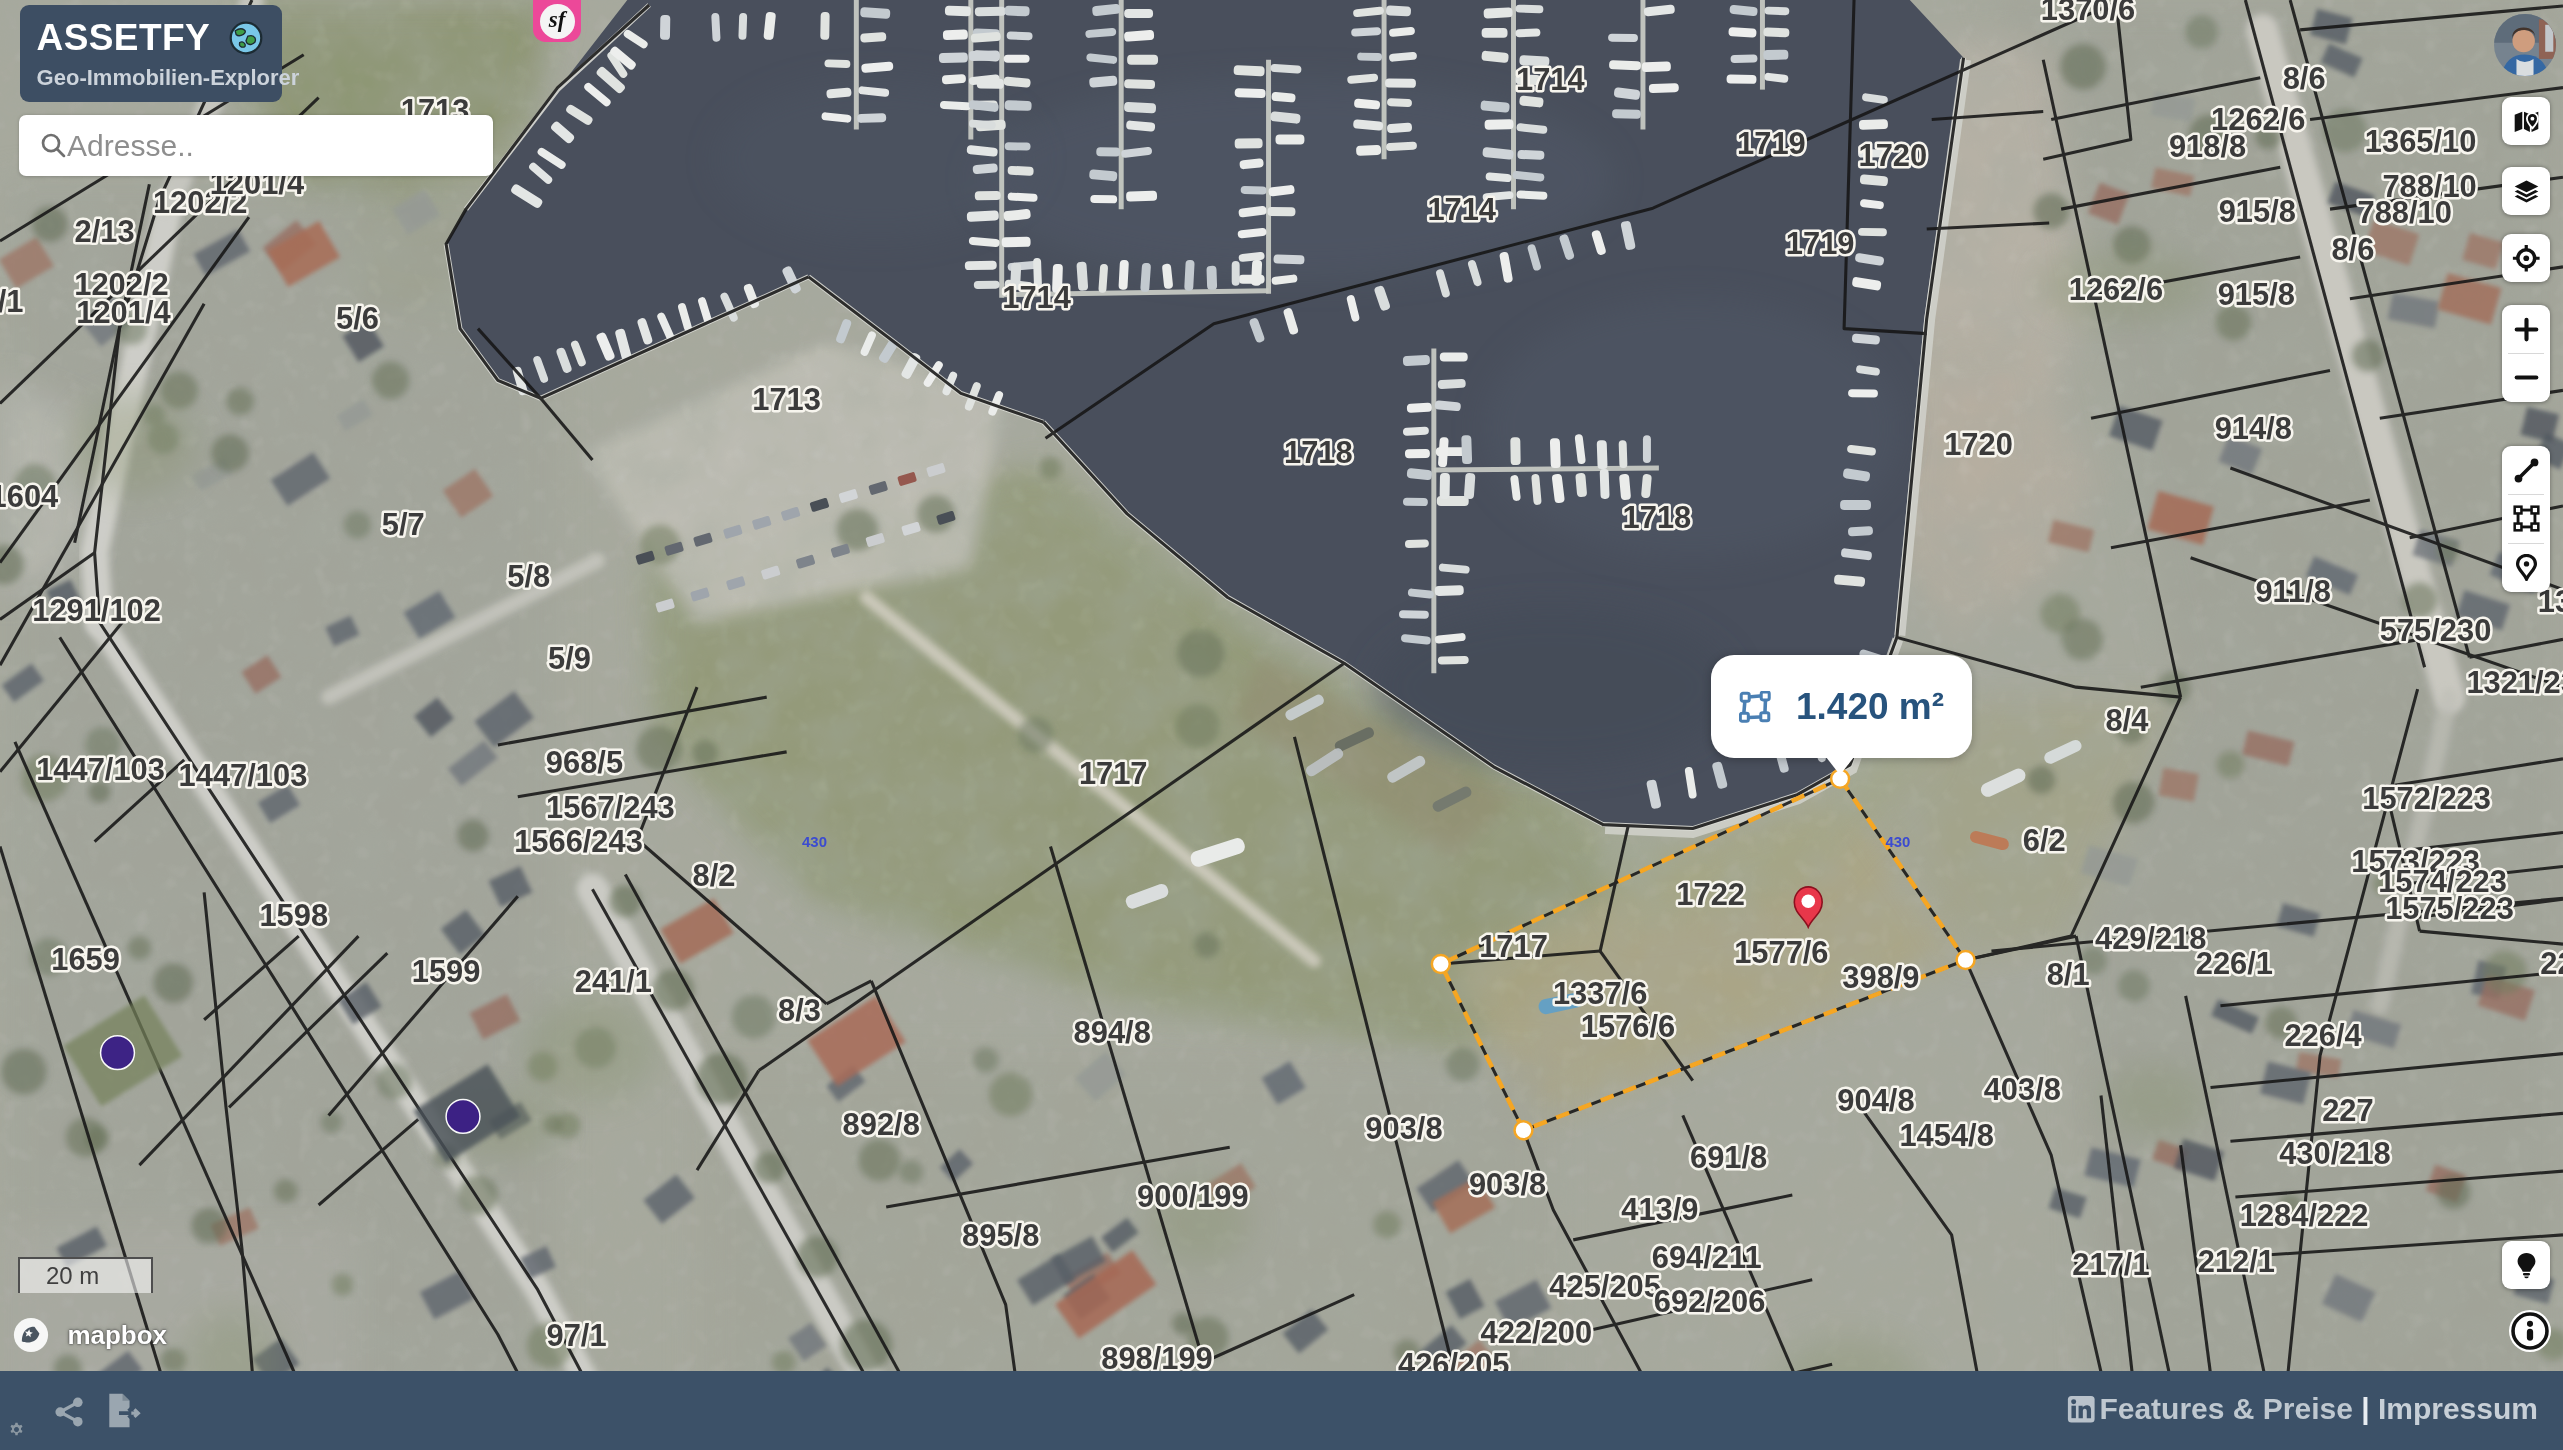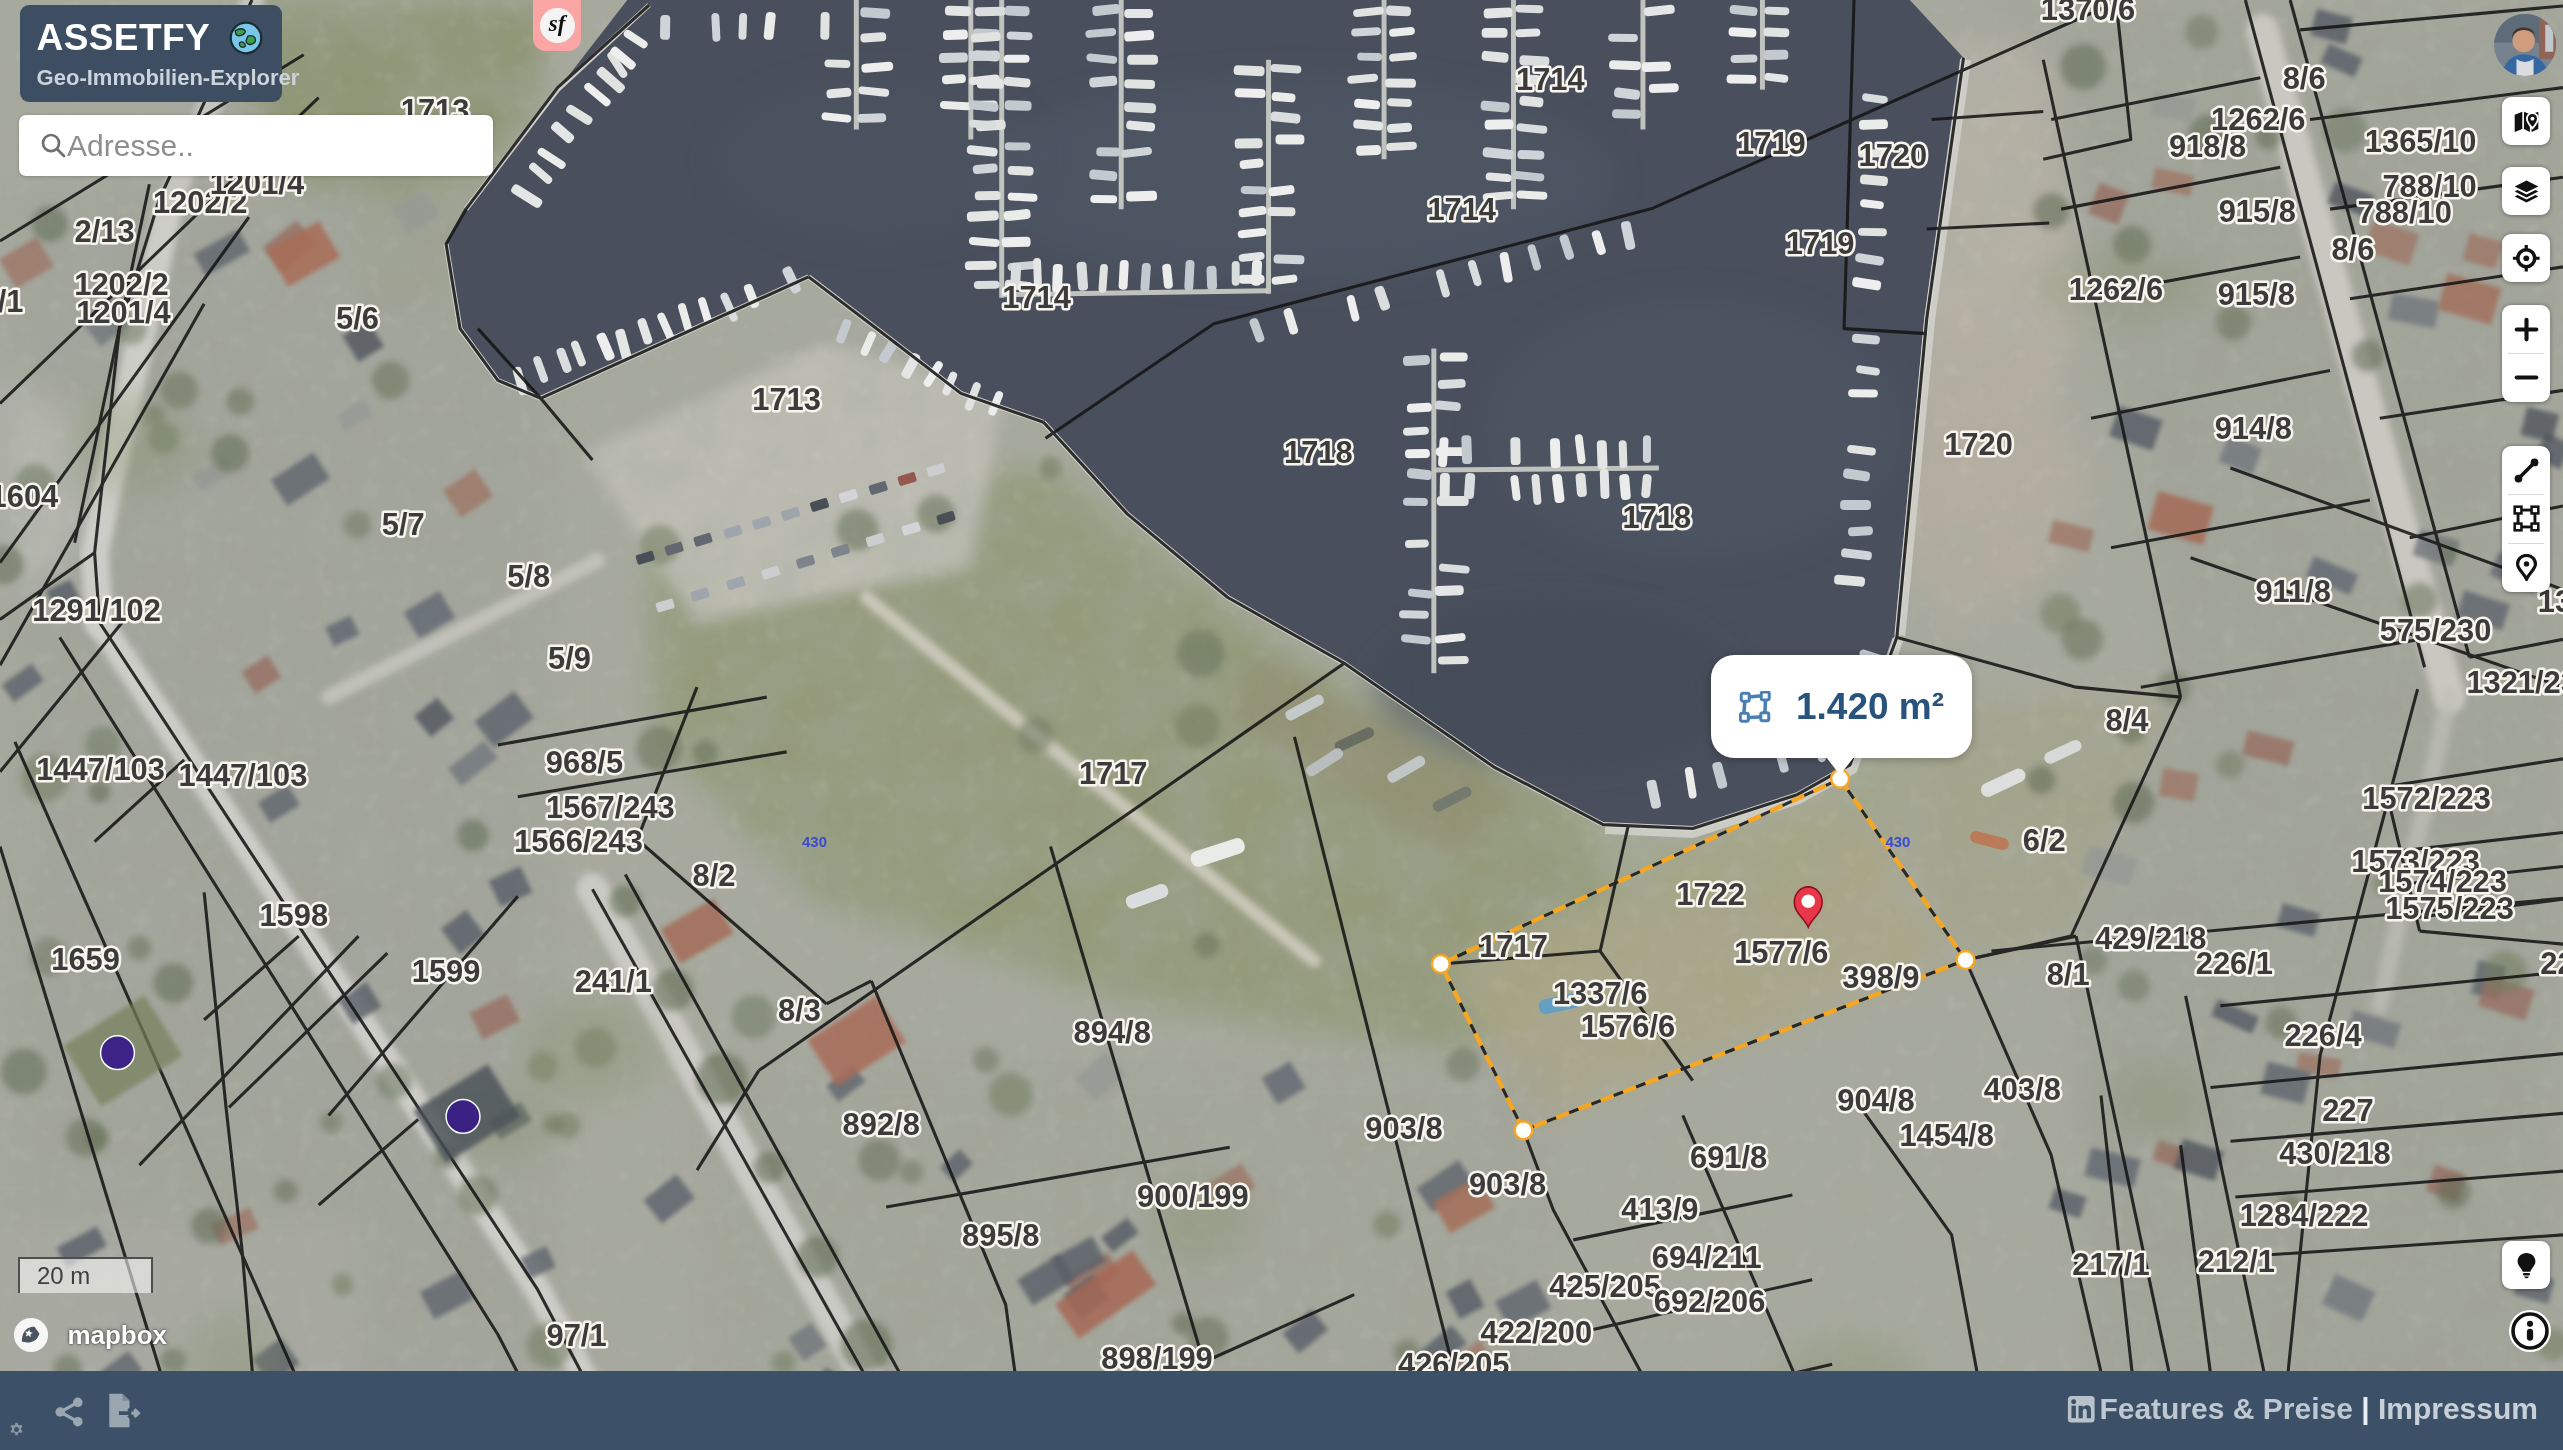--- a/index.html
+++ b/index.html
@@ -783,21 +783,21 @@
 </div>
 
 <div class="abs" style="left:19px;top:115px;width:474px;height:61px;background:#fff;border-radius:7.1px;box-shadow:0 0.9px 3.6px rgba(0,0,0,.2);display:flex;align-items:center;padding-left:19.6px">
   <svg width="28.5" height="28.5" viewBox="0 0 32 32" fill="none" stroke="#6f6f6f" stroke-width="3">
       <circle cx="13.5" cy="13.5" r="9"></circle>
       <path d="M20.5,20.5 L28,28" stroke-linecap="round"></path>
     </svg>
   <span style="font-size:30px;color:#8e8e8e;margin-left:0">Adresse..</span>
 </div>
 
-<div class="abs" style="left:533px;top:0;width:48px;height:51px;background:#fca5a5;border-radius:0 0 12.5px 12.5px;display:flex;align-items:center;justify-content:center">
+<div class="abs" style="left:533px;top:0;width:48px;height:42px;background:#ec4899;border-radius:0 0 12.5px 12.5px;display:flex;align-items:center;justify-content:center">
   <div style="width:35px;height:35px;background:#f4f4f4;border-radius:50%;display:flex;align-items:center;justify-content:center">
     <span style="font-family:'Liberation Serif',serif;font-style:italic;font-weight:bold;font-size:23px;color:#111;margin-top:-2.7px">sf</span>
   </div>
 </div>
 
 <svg class="abs" style="left:2494px;top:14.3px" width="62" height="62" viewBox="0 0 69 69">
  <defs>
       <clipPath id="avc">
         <circle cx="34.5" cy="34.5" r="34.5"></circle>
       </clipPath>
@@ -905,21 +905,21 @@
       <path d="M7,7 L30,5 L29,29 L5,30 Z" fill="none" stroke="#4a7fb3" stroke-width="4" stroke-linejoin="round"></path>
       <rect x="2.5" y="2.5" width="9" height="9" rx="2" fill="#fff" stroke="#4a7fb3" stroke-width="3.4"></rect>
       <rect x="25" y="1" width="9" height="9" rx="2" fill="#fff" stroke="#4a7fb3" stroke-width="3.4"></rect>
       <rect x="24.5" y="24.5" width="9" height="9" rx="2" fill="#fff" stroke="#4a7fb3" stroke-width="3.4"></rect>
       <rect x="1.5" y="25" width="9" height="9" rx="2" fill="#fff" stroke="#4a7fb3" stroke-width="3.4"></rect>
     </svg>
   <span style="font-size:37px;font-weight:bold;color:#27537d">1.420 m²</span>
 </div>
 <div class="abs" style="left:1826px;top:757px;width:0;height:0;border-left:14.3px solid transparent;border-right:14.3px solid transparent;border-top:18px solid #fff"></div>
 
-<div class="abs" style="left:18px;top:1257px;width:135px;height:36px;background:rgba(255,255,255,.55);border:2.7px solid #4e4e4e;border-bottom:none;display:flex;align-items:center;padding-left:17px">
+<div class="abs" style="left:18px;top:1257px;width:135px;height:36px;background:rgba(255,255,255,.55);border:2.7px solid #4e4e4e;border-bottom:none;display:flex;align-items:center;padding-left:26px">
   <span style="font-size:24px;color:#3f3f3f">20 m</span>
 </div>
 
 <div class="abs" style="left:13.4px;top:1317px;display:flex;align-items:center">
  <svg width="36" height="36" viewBox="0 0 40 40">
       <circle cx="20" cy="20" r="19" fill="#fff" opacity="0.9"></circle>
       <path d="M25.5,9.5 C 20,10 16,13.5 14.5,18 C 13,22.5 14,27.5 14,27.5 C 14,27.5 19,28.5 23.5,27 C 28,25.5 31.5,21.5 32,16 C 29,13 25.5,9.5 25.5,9.5 Z M23,21.5 L20.2,19.8 L17.5,21.5 L18.2,18.3 L15.8,16.2 L19,15.9 L20.2,13 L21.5,15.9 L24.7,16.2 L22.3,18.3 Z" fill="#4a5560" fill-rule="evenodd" transform="rotate(8 20 20) translate(-3 1)"></path>
     </svg>
  <span style="font-size:26px;font-weight:bold;color:#fff;margin-left:18px;text-shadow:0 0 3.6px rgba(60,60,60,.8),0 0 1.8px rgba(60,60,60,.9)">mapbox</span>
 </div>

